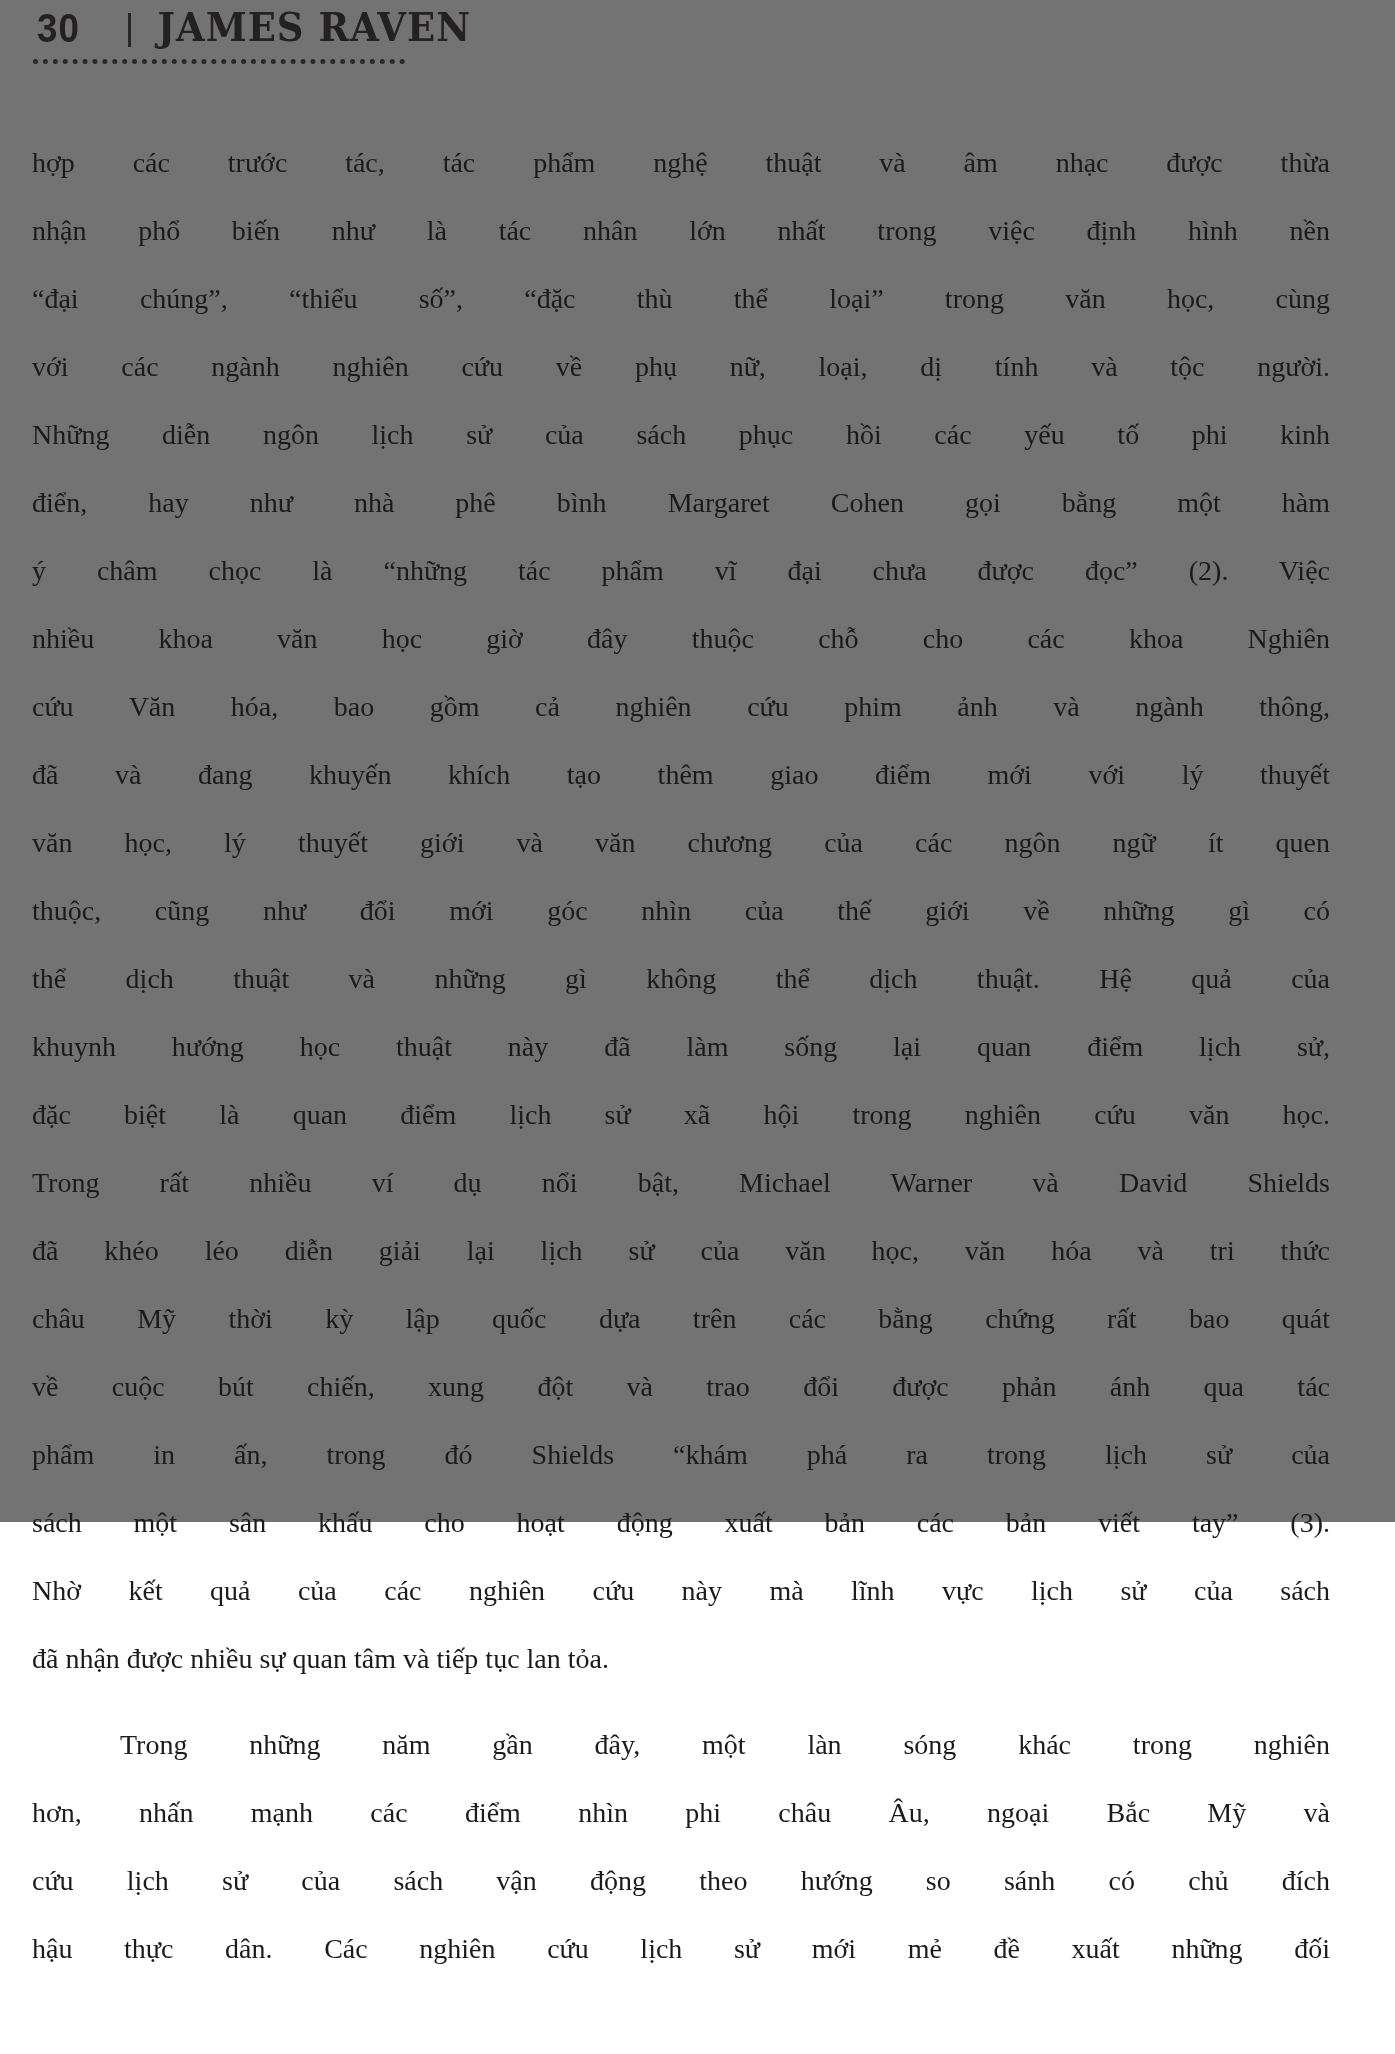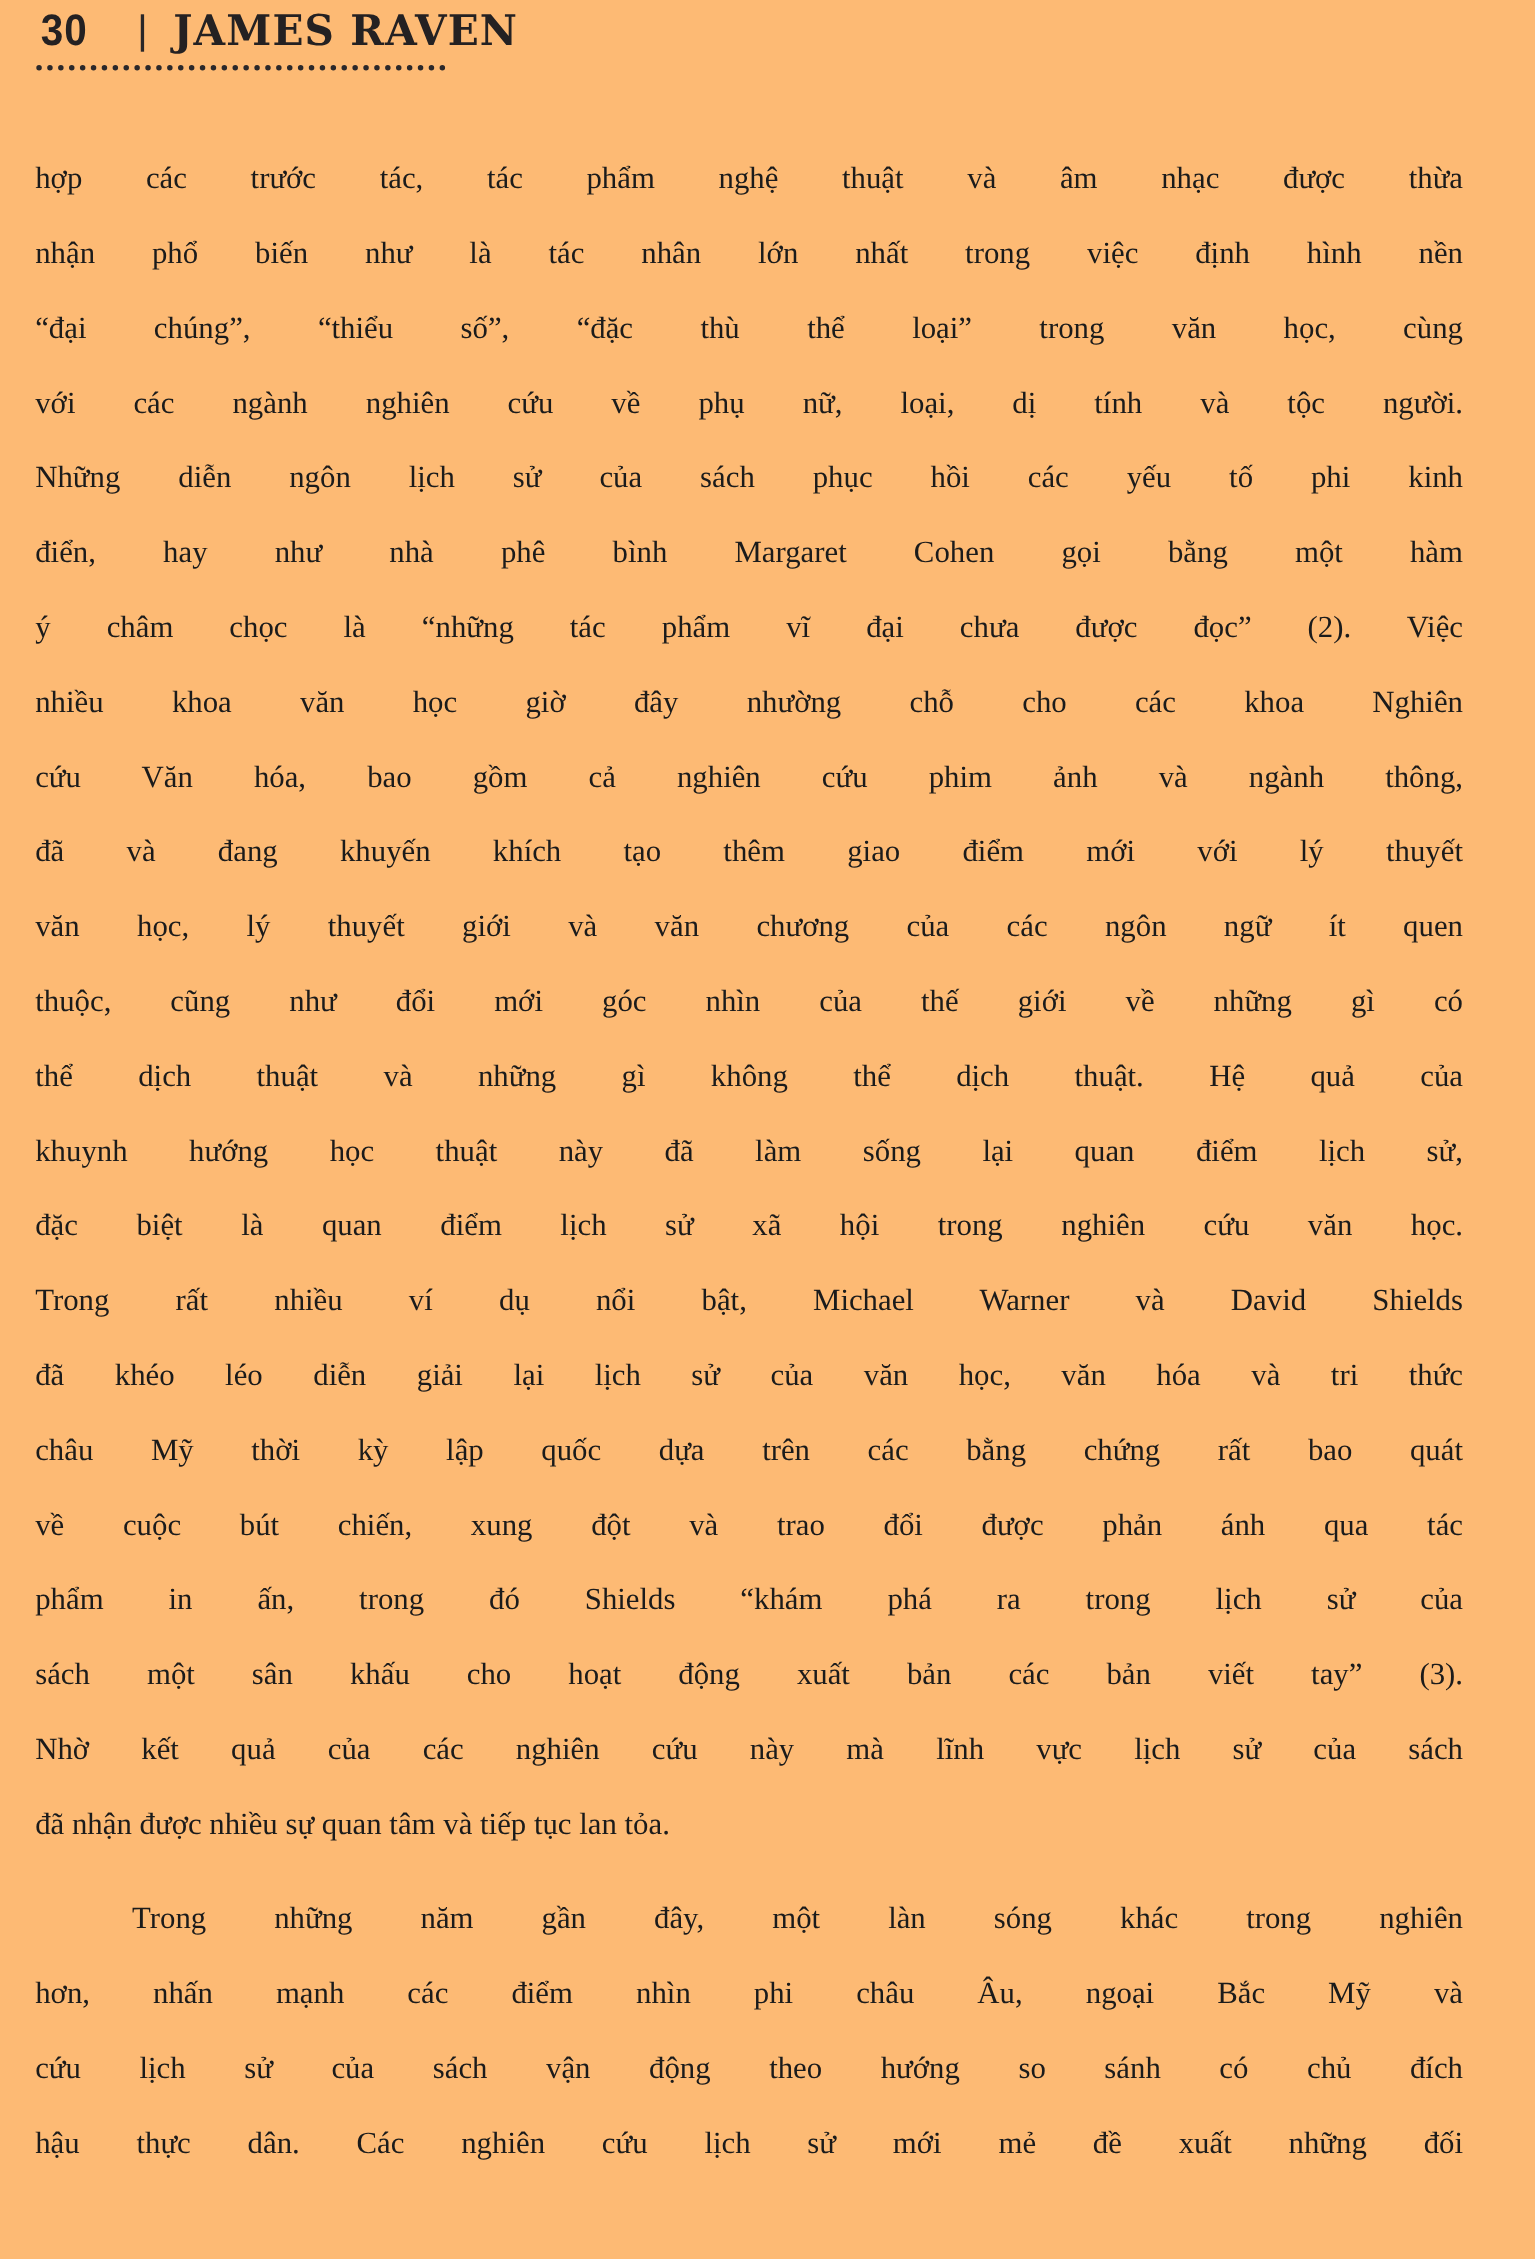--- a/index.html
+++ b/index.html
@@ -5,22 +5,22 @@
   * { margin: 0; padding: 0; box-sizing: border-box; }
   html, body { background: #ffffff; }
   body {
     width: 1395px; height: 2054px;
     font-family: "Liberation Serif", serif;
     color: #1b1b1b;
     overflow: hidden;
   }
   .page {
     position: relative;
-    width: 1395px; height: 2054px;
-    background: #fdba74;
+    width: 1395px; height: 1522px;
+    background: #737373;
   }
   
   .header {
     position: absolute; left: 0; top: 0; width: 1395px;
   }
   .header-row {
     position: absolute; left: 37px; top: 8px;
     display: flex; align-items: flex-end;
   }
   .page-number {
@@ -94,21 +94,21 @@
 
   <div class="body-text">
       <div class="para">
         <div class="line">hợp các trước tác, tác phẩm nghệ thuật và âm nhạc được thừa</div>
         <div class="line">nhận phổ biến như là tác nhân lớn nhất trong việc định hình nền</div>
         <div class="line">“đại chúng”, “thiểu số”, “đặc thù thể loại” trong văn học, cùng</div>
         <div class="line">với các ngành nghiên cứu về phụ nữ, loại, dị tính và tộc người.</div>
         <div class="line">Những diễn ngôn lịch sử của sách phục hồi các yếu tố phi kinh</div>
         <div class="line">điển, hay như nhà phê bình Margaret Cohen gọi bằng một hàm</div>
         <div class="line">ý châm chọc là “những tác phẩm vĩ đại chưa được đọc” (2). Việc</div>
-        <div class="line">nhiều khoa văn học giờ đây nhường chỗ cho các khoa Nghiên</div>
+        <div class="line">nhiều khoa văn học giờ đây thuộc chỗ cho các khoa Nghiên</div>
         <div class="line">cứu Văn hóa, bao gồm cả nghiên cứu phim ảnh và ngành thông,</div>
         <div class="line">đã và đang khuyến khích tạo thêm giao điểm mới với lý thuyết</div>
         <div class="line">văn học, lý thuyết giới và văn chương của các ngôn ngữ ít quen</div>
         <div class="line">thuộc, cũng như đổi mới góc nhìn của thế giới về những gì có</div>
         <div class="line">thể dịch thuật và những gì không thể dịch thuật. Hệ quả của</div>
         <div class="line">khuynh hướng học thuật này đã làm sống lại quan điểm lịch sử,</div>
         <div class="line">đặc biệt là quan điểm lịch sử xã hội trong nghiên cứu văn học.</div>
         <div class="line">Trong rất nhiều ví dụ nổi bật, Michael Warner và David Shields</div>
         <div class="line">đã khéo léo diễn giải lại lịch sử của văn học, văn hóa và tri thức</div>
         <div class="line">châu Mỹ thời kỳ lập quốc dựa trên các bằng chứng rất bao quát</div>

